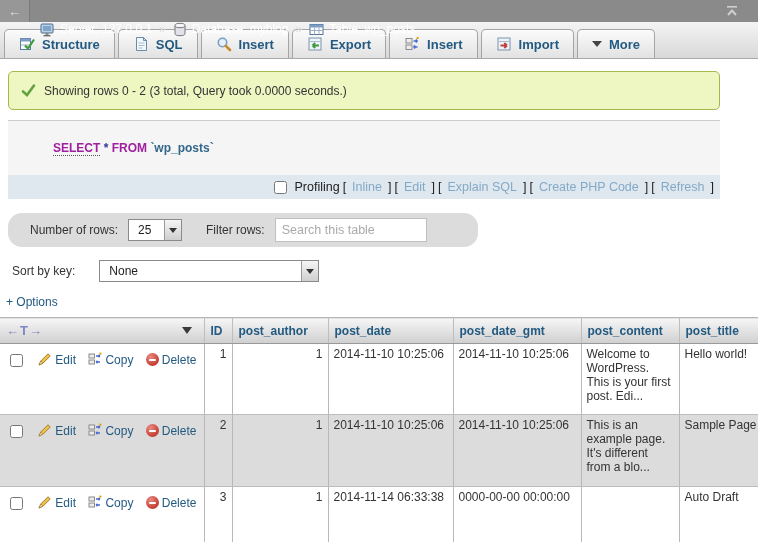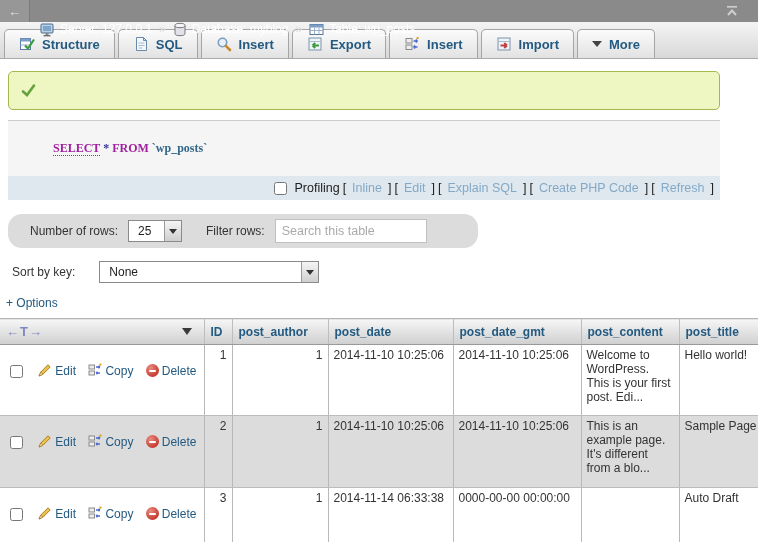--- a/index.html
+++ b/index.html
@@ -30,21 +30,21 @@
   .content { padding-top:12px; }
   .main-col { width:712px; margin-left:8px; }
 
   
   .msg { background:#eef6c2; border:1px solid #a2b94c; border-radius:5px; padding:11px 12px;
     display:flex; align-items:center; gap:8px; color:#333; }
   .divider { border:none; border-top:1px solid #ccc; margin:10px 0 0 0; }
 
   
   .sqlbox { background:#f5f5f5; padding:20px 10px 20px 45px;
-    font-family:Liberation Serif, serif; font-size:12px; font-weight:bold; }
+    font-family:Liberation Sans, sans-serif; font-size:12px; font-weight:bold; }
   .kw { color:#a020a0; }
   .kw.dotted { border-bottom:1px dotted #555; }
   .op { color:#34349a; }
   .ident { color:#33678a; }
   .profilingbar { background:#dfe8ee; height:24px; display:flex; align-items:center;
     justify-content:flex-end; padding-right:6px; gap:3px; font-size:12.5px; color:#222; }
   .profilingbar input { margin-right:4px; }
   .profilingbar a { color:#84a9c7; text-decoration:none; cursor:pointer; margin:0 3px; }
   .profilingbar .br { color:#222; }
 
@@ -72,21 +72,21 @@
   .transpose { color:#7e86c4; font-size:13px; letter-spacing:1px; cursor:pointer; }
   .col-dd { position:absolute; right:12px; top:9px; width:0; height:0;
     border:5px solid transparent; border-top:7px solid #3a3a3a; cursor:pointer; }
   .grid td { border-right:1px solid #b8b8b8; border-bottom:1px solid #bcbcbc; padding:3px 5px;
     vertical-align:top; overflow:hidden; }
   tr.r-odd  { background:#fff; }
   tr.r-even { background:#dcdcdc; }
   tr.row-1 td { height:71px; }
   tr.row-2 td { height:72px; }
   tr.row-3 td { height:60px; }
-  td.c-act { white-space:nowrap; padding-top:18px; padding-left:10px; }
+  td.c-act { white-space:nowrap; padding-top:8px; padding-left:10px; }
   td.c-act input { vertical-align:middle; margin-right:12px; }
   .act { color:#235a81; cursor:pointer; margin-right:9px; white-space:nowrap; }
   .act svg, .act .del-ic { vertical-align:-2px; margin-right:3px; display:inline-block; }
   .del-ic { width:13px; height:13px; border-radius:50%;
     background:radial-gradient(circle at 35% 30%, #e88a80, #c63d33 70%); position:relative; }
   .del-ic::after { content:""; position:absolute; left:3px; top:5.5px; width:7px; height:2px; background:#fff; border-radius:1px; }
   .num { text-align:right; }
   .date { white-space:nowrap; padding-left:4px; }
   .wrap { word-wrap:break-word; }
 </style>
@@ -184,20 +184,21 @@
   </div>
 </div>
 
 <div class="content">
   <div class="main-col">
 
     <div class="msg">
       <svg width="15" height="15" viewBox="0 0 15 15">
         <path d="M2 8.5 L6 12 L13 2.5" fill="none" stroke="#64a23e" stroke-width="2.6" stroke-linecap="round"></path>
       </svg>
+      <span>Showing rows 0 - 2 (3 total, Query took 0.0000 seconds.)</span>
     </div>
 
     <hr class="divider">
 
     <div class="sqlbox">
       <span class="kw dotted">SELECT</span>
       <span class="op">*</span>
       <span class="kw">FROM</span>
       <span class="ident">`wp_posts`</span>
     </div>

